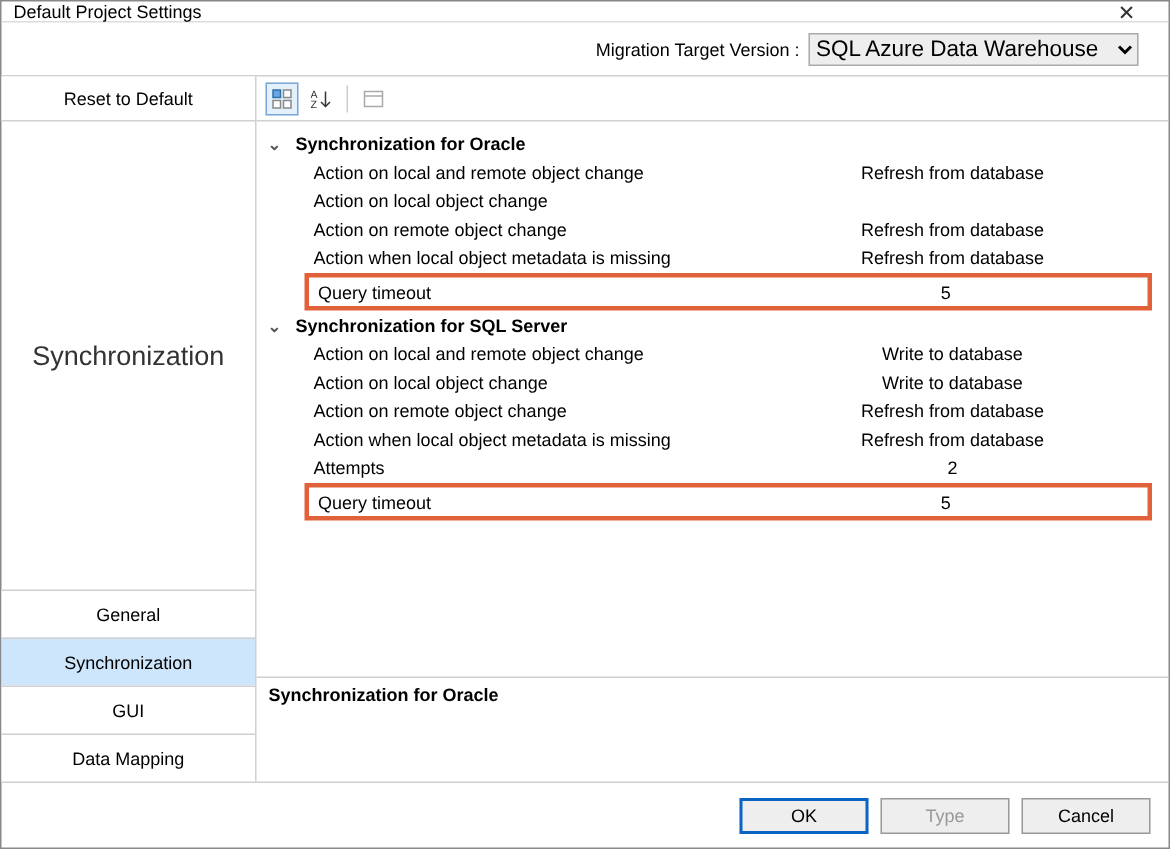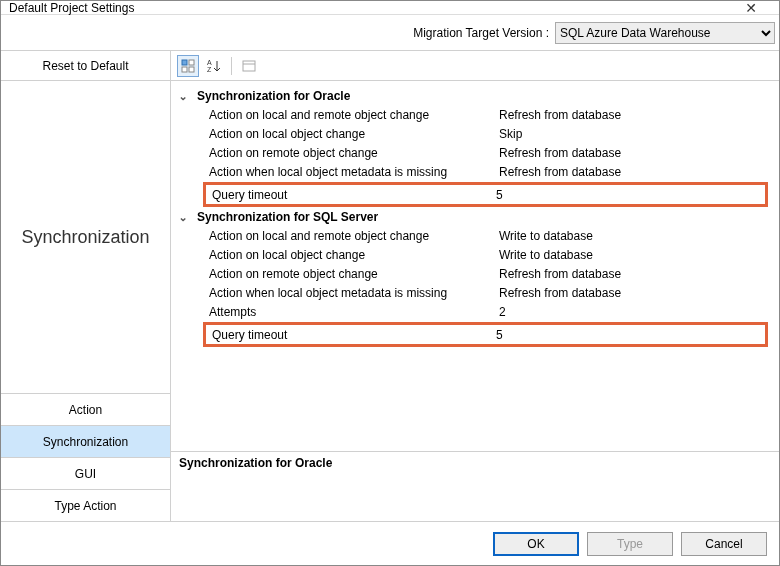--- a/index.html
+++ b/index.html
@@ -32,28 +32,28 @@
     text-align: center;
     font-size: 14px;
     color: #333;
     cursor: pointer;
   }
   .target-row {
     height: 36px;
     display: flex;
     align-items: center;
     justify-content: flex-end;
-    padding: 0 4px;
+    padding: 0 20px;
     gap: 6px;
     border-bottom: 1px solid #d0d0d0;
   }
   .target-row select {
     width: 220px;
     height: 22px;
-    font-size: 12px;
+    font-size: 15px;
     border: 1px solid #aaa;
     background: #eee;
   }
   .main {
     flex: 1;
     display: flex;
     min-height: 0;
   }
   .left-col {
     width: 170px;
@@ -160,20 +160,21 @@
     height: 25px;
   }
   .pk {
     width: 270px;
     white-space: nowrap;
     overflow: hidden;
   }
   .pv {
     flex: 1;
     white-space: nowrap;
+    text-align: center;
   }
   .desc-area {
     height: 70px;
     border-top: 1px solid #d0d0d0;
     padding: 4px 8px;
   }
   .desc-title { font-weight: bold; }
   .button-row {
     height: 44px;
     border-top: 1px solid #d0d0d0;
@@ -220,30 +221,30 @@
 
   <div class="main">
 
     <div class="left-col">
       <div class="reset-btn">
         <span>Reset to Default</span>
       </div>
       <div class="left-spacer">Synchronization</div>
       <div class="nav-tabs">
         <div class="nav-tab">
-            <span>Action</span>
+            <span>General</span>
           </div>
         <div class="nav-tab active">
             <span>Synchronization</span>
           </div>
         <div class="nav-tab">
             <span>GUI</span>
           </div>
         <div class="nav-tab">
-            <span>Type Action</span>
+            <span>Data Mapping</span>
           </div>
       </div>
     </div>
 
     <div class="right-col">
 
       <div class="toolbar">
         <div class="tb-btn active">
           <svg width="14" height="14">
             <rect x="1" y="1" width="5" height="5" fill="#6aa6e0" stroke="#2f6fb0"></rect>
@@ -275,21 +276,20 @@
           <span class="chev">⌄</span>
           <span>Synchronization for Oracle</span>
         </div>
         <div class="prop-rows">
           <div class="prop-row">
               <span class="pk">Action on local and remote object change</span>
               <span class="pv">Refresh from database</span>
             </div>
           <div class="prop-row">
               <span class="pk">Action on local object change</span>
-              <span class="pv">Skip</span>
             </div>
           <div class="prop-row">
               <span class="pk">Action on remote object change</span>
               <span class="pv">Refresh from database</span>
             </div>
           <div class="prop-row">
               <span class="pk">Action when local object metadata is missing</span>
               <span class="pv">Refresh from database</span>
             </div>
           <div class="prop-row hl">

